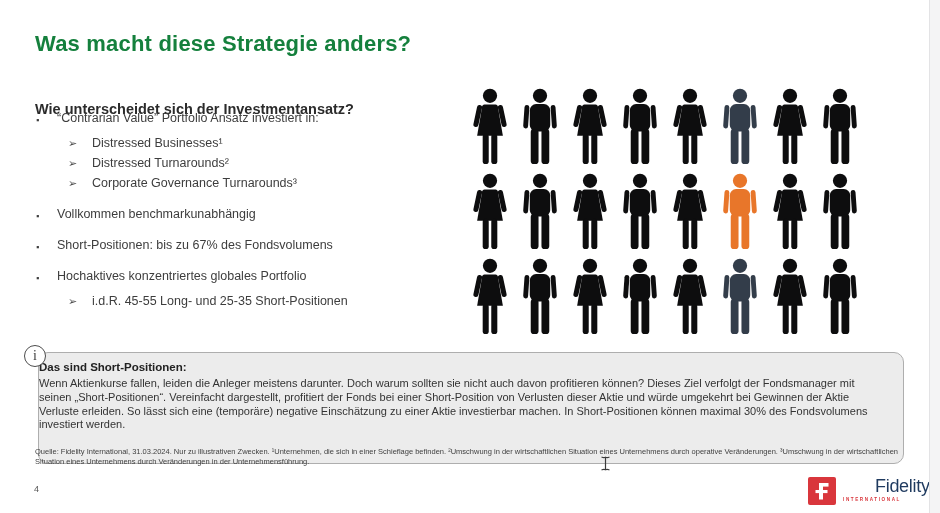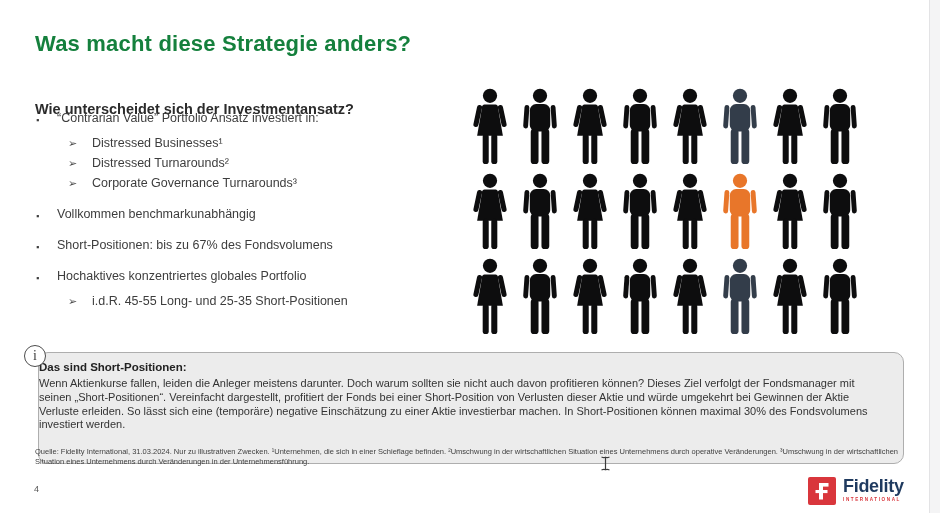--- a/index.html
+++ b/index.html
@@ -57,21 +57,21 @@
   }
   
   .page-number{position:absolute;left:34px;top:484px;font-size:9px;color:#555;}
   
   .logo{position:absolute;left:808px;top:477px;display:flex;align-items:flex-start;}
   .logo-mark{
     width:28px;height:28px;border-radius:2px;display:flex;
     align-items:center;justify-content:center;
   }
   .logo-text{margin-left:7px;}
-  .logo-brand{font-size:18px;font-weight:bold;letter-spacing:-.3px;line-height:19px;}
+  .logo-brand{font-size:18px;font-weight:normal;letter-spacing:-.3px;line-height:19px;margin-left:32px;}
   .logo-sub{font-size:4.6px;font-weight:bold;letter-spacing:1.6px;margin-top:1px;}
   
   .scrollbar-track{
     position:absolute;right:0;top:0;width:10px;height:513px;
     background:#f4f4f5;border-left:1px solid #e3e3e5;
   }
   
   .text-cursor{position:absolute;left:600px;top:456px;}
 </style>
 </head>

